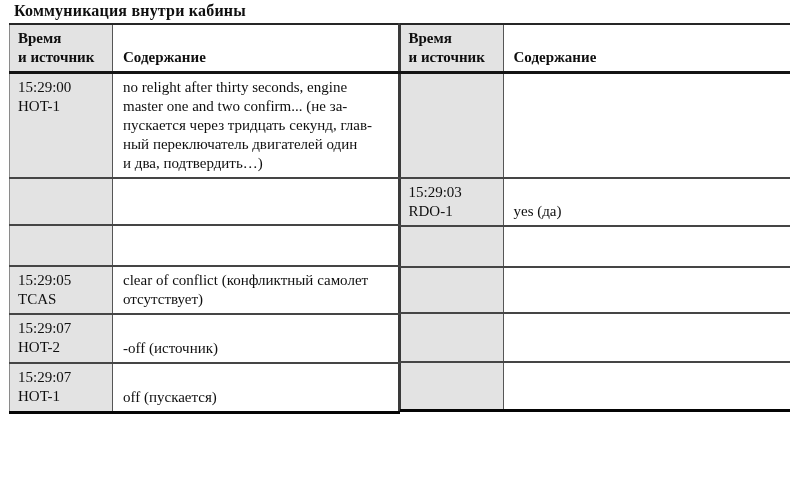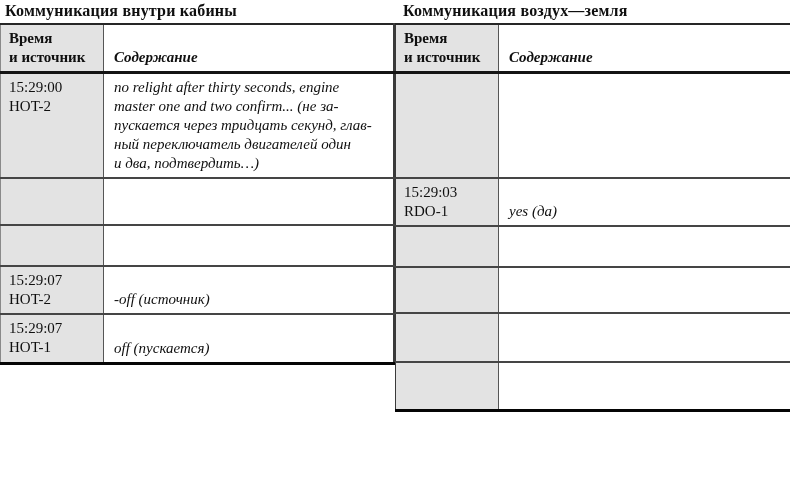--- a/index.html
+++ b/index.html
@@ -3,21 +3,21 @@
 <meta charset="utf-8">
 <style>
   html, body {
     margin: 0; padding: 0;
     background: #ffffff;
     width: 790px; height: 478px;
     overflow: hidden;
     font-family: "Liberation Serif", "DejaVu Serif", serif;
     color: #0f0f0f;
   }
-  .sheet { padding-top: 2px; }
+  .sheet { padding-top: 2px; margin-left: 9px; }
 
   
   .titles { display: flex; }
   .tbl-title {
     width: 395px; box-sizing: border-box;
     font-size: 16px; font-weight: bold;
     padding: 0 0 3px 5px;
     letter-spacing: 0.2px;
     white-space: nowrap; overflow: hidden;
   }
@@ -43,21 +43,21 @@
     padding: 4px 6px 4px 8px;
     overflow: hidden;
     font-weight: normal;
   }
   th { font-weight: bold; }
   .time {
     background: #e3e3e3;
     vertical-align: top;
     border-right: 1px solid #565656;
   }
-  .content { vertical-align: bottom; padding-left: 10px; font-style: italic; }
+  .content { vertical-align: bottom; padding-left: 10px; }
 
   
   table.comm tr { border-top: 2px solid #454545; }
   table.comm tr:first-child { border-top: none; padding-left: 36px; }
   table.comm tr:first-child { border-bottom: 3px solid #141414; }
 
   
   table.comm tr:nth-child(1) { height: 44px; }
   table.comm tr:nth-child(2) { height: 105px; }
   table.comm tr:nth-child(3) { height: 47px; }
@@ -67,52 +67,57 @@
   table.comm tr:nth-child(7) { height: 49px; }
   table.comm tr:nth-child(8) { height: 44px; }
 </style>
 </head>
 <body>
 
 <div class="sheet">
 
   <div class="titles">
     <div class="tbl-title left">Коммуникация внутри кабины</div>
-    <div class="tbl-title right">Коммуникация воздух—земля</div>
   </div>
 
   <div class="tables">
 
     <table class="comm left">
       <colgroup>
           <col class="c-time">
           <col>
         </colgroup>
       <tbody>
           <tr>
         <th class="time">Время
 и источник</th>
         <th class="content">Содержание</th>
       </tr>
       <tr>
         <td class="time">15:29:00
-HOT-2</td>
+HOT-1</td>
         <td class="content">no relight after thirty seconds, engine
 master one and two confirm... (не за-
 пускается через тридцать секунд, глав-
 ный переключатель двигателей один
 и два, подтвердить…)</td>
       </tr>
       <tr>
         <td class="time"></td>
         <td class="content"></td>
       </tr>
       <tr>
         <td class="time"></td>
         <td class="content"></td>
+      </tr>
+      <tr>
+        <td class="time">15:29:05
+TCAS</td>
+        <td class="content">clear of conflict (конфликтный самолет
+отсутствует)</td>
       </tr>
       <tr>
         <td class="time">15:29:07
 HOT-2</td>
         <td class="content">-off (источник)</td>
       </tr>
       <tr>
         <td class="time">15:29:07
 HOT-1</td>
         <td class="content">off (пускается)</td>

